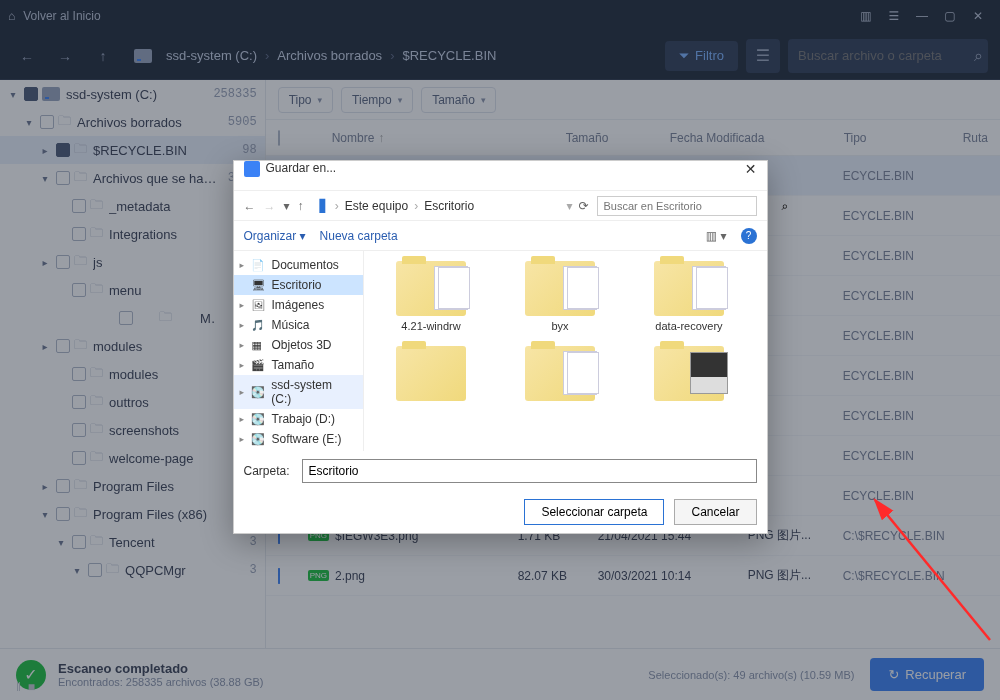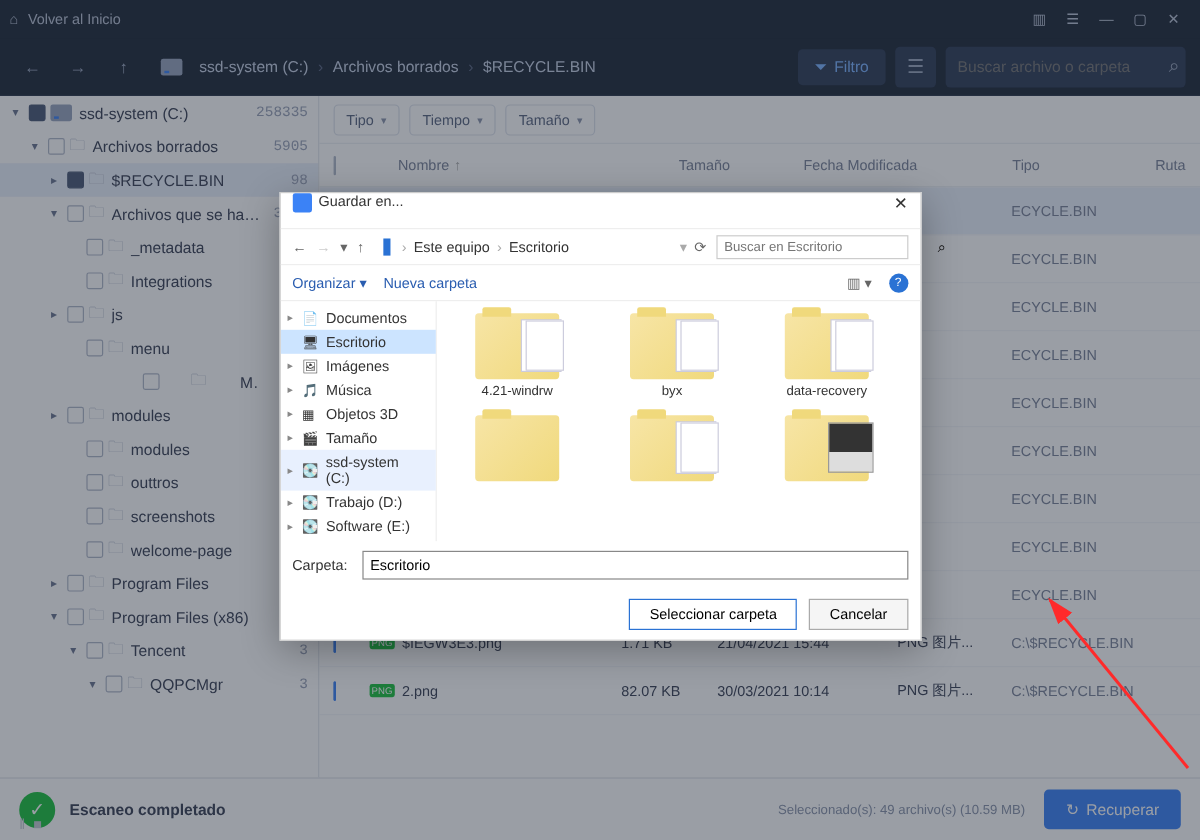--- a/index.html
+++ b/index.html
@@ -409,20 +409,21 @@
           <div class="col-path">C:\$RECYCLE.BIN</div>
         </div>
       </div>
   </div>
 </div>
 
 <div class="statusbar">
   <div class="ok-icn">✓</div>
   <div class="stat-text">
     <div class="stat-title">Escaneo completado</div>
+    <div class="stat-sub">Encontrados: 258335 archivos (38.88 GB)</div>
   </div>
   <div class="sel-info">Seleccionado(s): 49 archivo(s) (10.59 MB)</div>
   <div class="recover-btn">
     <span>↻</span>
     <span>Recuperar</span>
   </div>
 </div>
 <div class="pauserow">‖&nbsp;&nbsp;■</div>
 
 <div class="overlay">

